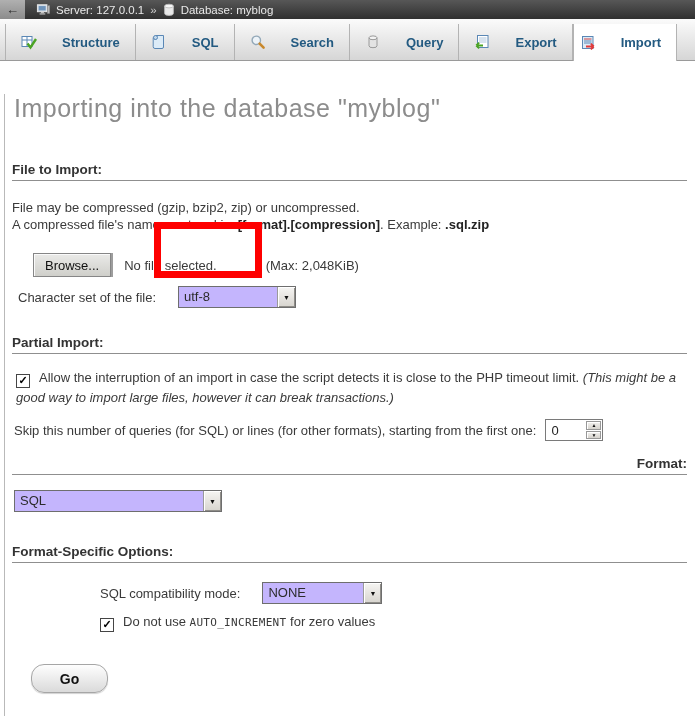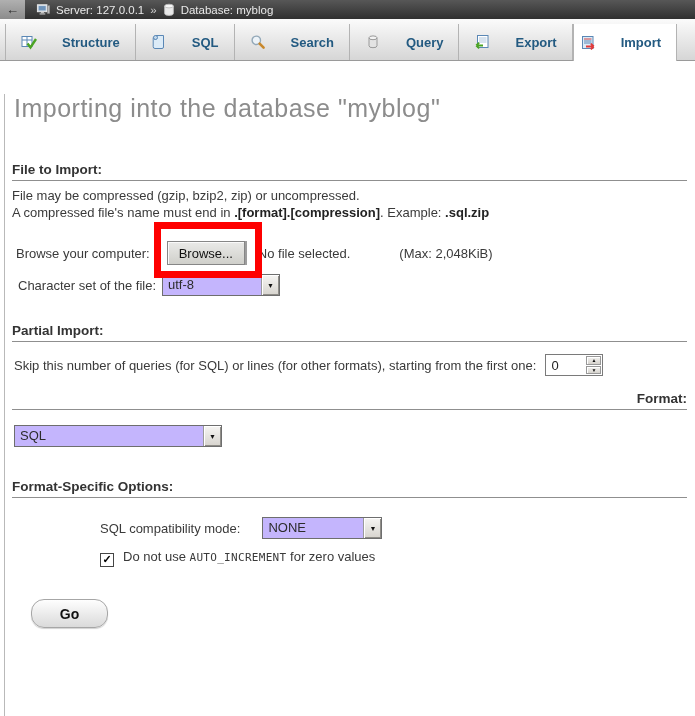--- a/index.html
+++ b/index.html
@@ -24,26 +24,26 @@
   
   .content { position:relative; margin-left:4px; border-left:1px solid #b9b9b9; padding:0 8px 0 7px; min-height:655px; }
   .page-title { margin:33px 0 0 2px; font-size:25px; font-weight:normal; color:#8c8c8c; letter-spacing:0.5px; }
 
   .section-h { font-size:13.5px; font-weight:bold; color:#333; border-bottom:1px solid #8f8f8f; padding-bottom:3px; }
   .h-file { margin-top:39px; }
   .h-partial { margin-top:27px; }
   .h-format { margin-top:15px;text-align:right; }
   .h-fso { margin-top:32px; }
 
-  .para { margin-top:6px; line-height:17px; color:#3a3a3a; }
+  .para { margin-top:18px; line-height:17px; color:#3a3a3a; }
   .para b { color:#222; }
 
   .row { display:flex; align-items:center; }
   .browse-row { margin-top:20px; height:24px; padding-left:4px; }
-  .charset-row { margin-top:9px; height:22px; padding-left:6px; }
+  .charset-row { margin-top:9px; height:22px; padding-left:6px;gap:16px; }
 
   .browse-btn { height:22px; padding:0 11px; background:linear-gradient(#eaeae8,#cfcfca); border:1px solid #868686; box-shadow:inset 1px 1px 0 #fafafa, 2px 0 0 #9d9d9d; font-size:13px; color:#111; font-family:"Liberation Sans",sans-serif; cursor:pointer; margin-left:17px; }
   .no-file { margin-left:13px; }
   .max-size { margin-left:49px; }
 
   .select { display:inline-flex; align-items:stretch; border:1px solid #6e6e6e; background:#c4b5fd; height:20px; cursor:pointer; }
   .select-text { padding:2px 5px; font-size:13px; color:#2c2c2c; flex:1; white-space:nowrap; overflow:hidden; }
   .select-btn { width:17px; background:linear-gradient(#f6f5f3,#d7d4ce); border-left:1px solid #9a9a9a; box-shadow:inset 1px 1px 0 #fff, inset -1px -1px 0 #8f8d88; display:flex; align-items:center; justify-content:center; font-size:7px; color:#111; }
   .sel-charset { width:116px; margin-left:6px; }
   .sel-format  { width:206px; margin-top:15px; margin-left:2px; }
@@ -160,36 +160,38 @@
     <h1 class="page-title">Importing into the database "myblog"</h1>
 
     
     <div class="section-h h-file">File to Import:</div>
     <div class="para">
       <span>File may be compressed (gzip, bzip2, zip) or uncompressed.</span><br>
       <span>A compressed file's name must end in </span><b>.[format].[compression]</b><span>. Example: </span><b>.sql.zip</b>
     </div>
 
     <div class="row browse-row">
-      <span>Browse your computer:</span>
       <button class="browse-btn">Browse...</button>
       <span class="no-file">No file selected.</span>
       <span class="max-size">(Max: 2,048KiB)</span>
     </div>
 
     <div class="row charset-row">
       <span>Character set of the file:</span>
       <div class="select sel-charset">
         <span class="select-text">utf-8</span>
         <span class="select-btn">▼</span>
       </div>
     </div>
 
     
     <div class="section-h h-partial">Partial Import:</div>
+    <div class="allow-para">
+      <span class="checkbox">✓</span><span>Allow the interruption of an import in case the script detects it is close to the PHP timeout limit. </span><span class="italic">(This might be a good way to import large files, however it can break transactions.)</span>
+    </div>
 
     <div class="row skip-row">
       <span>Skip this number of queries (for SQL) or lines (for other formats), starting from the first one:</span>
       <div class="spin-input">
         <span class="spin-value">0</span>
         <span class="spin-btns">
           <span class="spin-btn">▲</span>
           <span class="spin-btn">▼</span>
         </span>
       </div>

